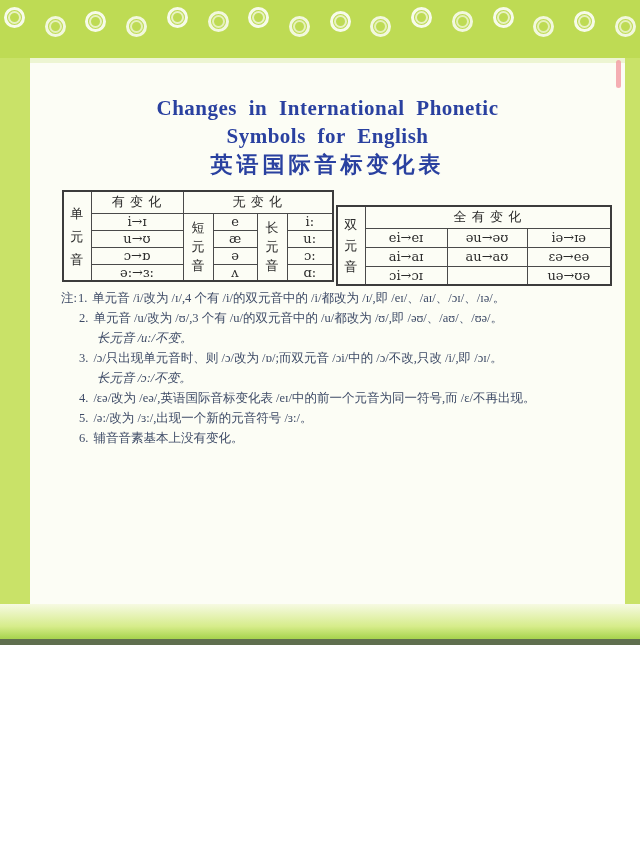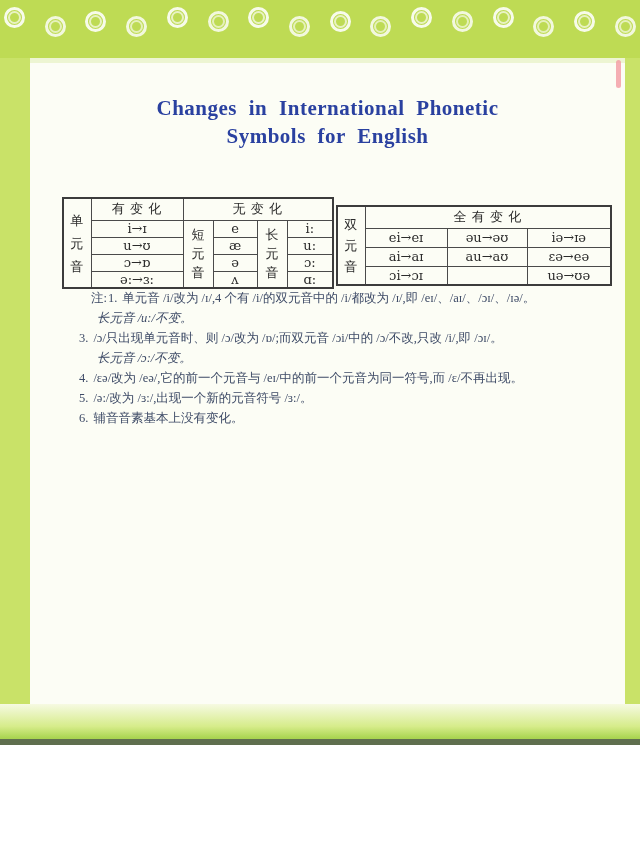--- a/index.html
+++ b/index.html
@@ -1,18 +1,18 @@
 <!DOCTYPE html>
 <html style="--page_green: #c9e268; --band_green: #bedb54; --content_bg: #fcfdf5; --title_blue: #2a41a0; --table_ink: #2b2b2b; --table_border: #4a4a4a; --notes_ink: #3d4a66; --page_number_ink: #1c1c1c; --pink_mark: #f29aa2;"><head>
 <meta charset="utf-8">
 <style>
   * { margin:0; padding:0; box-sizing:border-box; }
   body { width:640px; height:853px; }
   .page {
-    position:relative; width:640px; height:745px;
+    position:relative; width:640px; height:645px;
     background: var(--page_green, #c9e268);
     overflow:hidden;
     font-family:"Liberation Serif","DejaVu Serif",serif;
   }
   
   .top-band {
     position:absolute; top:0; left:0; width:640px; height:58px;
     background: var(--band_green, #bedb54);
     display:flex; justify-content:space-between; align-items:flex-start;
     padding:7px 4px 0 4px;
@@ -57,38 +57,38 @@
     border-collapse:collapse; table-layout:fixed; position:absolute;
     color: var(--table_ink, #2b2b2b);
     font-size:13px;
   }
   td, th {
     border:1px solid var(--table_border, #4a4a4a);
     text-align:center; vertical-align:middle; font-weight:normal;
     overflow:hidden; padding:0 2px;
   }
   table { border:2px solid #3c3c3c; }
-  .tbl-mono { left:32px; top:139px; width:270px;padding-left:10px; }
+  .tbl-mono { left:32px; top:132px; width:270px;padding-left:10px; }
   .tbl-diph { left:306px; top:147px; width:274px; }
   .hdr { font-size:13px; letter-spacing:1px; height:22px; }
   .r17 td { height:17px; }
   .r19 td { height:19px;margin-left:24px; }
   .vert { word-break:break-all; line-break:anywhere; padding:0 6px; }
   .vert.lh-big { line-height:23px; }
   .vert.lh-mid { line-height:19px; }
   .vert.lh-d { line-height:21px; }
   .ipa { font-family:"DejaVu Serif","Liberation Serif",serif; font-size:13px; }
   
   .notes {
     position:absolute; left:31px; top:230px; width:560px;
     color: var(--notes_ink, #3d4a66);
     font-size:12.5px; line-height:20px;
   }
   .note-line { padding-left:18px; white-space:nowrap; }
-  .note-line.first { padding-left:0;margin-left:30px; }
+  .note-line.first { padding-left:0; }
   .note-line.cont { padding-left:36px;font-style:italic; }
   .num { margin-right:5px; }
   .pfx { margin-right:1px; }
   
   .bottom-band {
     position:absolute; left:0; bottom:0; width:640px; height:41px;
     background:linear-gradient(to bottom,#f6fae2 0%,#d6ec8a 55%,#abd553 82%,#9cc94a 100%);
   }
   .bottom-edge {
     position:absolute; left:0; bottom:0; width:640px; height:6px; background:#5f6f4e;
@@ -128,20 +128,21 @@
     <div class="ring"></div>
     <div class="ring"></div>
   </div>
 
   <div class="content">
     <div class="content-top-strip"></div>
     <div class="pink-mark"></div>
 
     <div class="title-en l1">Changes in International Phonetic</div>
     <div class="title-en l2">Symbols for English</div>
+    <div class="title-cn">英语国际音标变化表</div>
 
     <table class="tbl-mono">
       <colgroup>
         <col style="width:28px">
           <col style="width:92px">
           <col style="width:30px">
         <col style="width:44px">
           <col style="width:30px">
           <col style="width:46px">
       </colgroup>
@@ -203,31 +204,34 @@
         <td class="ipa"></td>
         <td class="ipa">uə→ʊə</td>
       </tr>
     </tbody>
       </table>
 
     <div class="notes">
       <div class="note-line first">
         <span class="pfx">注:</span><span class="num">1.</span><span>单元音 /i/改为 /ɪ/,4 个有 /i/的双元音中的 /i/都改为 /ɪ/,即 /eɪ/、/aɪ/、/ɔɪ/、/ɪə/。</span>
       </div>
+      <div class="note-line">
+        <span class="num">2.</span><span>单元音 /u/改为 /ʊ/,3 个有 /u/的双元音中的 /u/都改为 /ʊ/,即 /əʊ/、/aʊ/、/ʊə/。</span>
+      </div>
       <div class="note-line cont">
         <span>长元音 /u:/不变。</span>
       </div>
       <div class="note-line">
         <span class="num">3.</span><span>/ɔ/只出现单元音时、则 /ɔ/改为 /ɒ/;而双元音 /ɔi/中的 /ɔ/不改,只改 /i/,即 /ɔɪ/。</span>
       </div>
       <div class="note-line cont">
         <span>长元音 /ɔ:/不变。</span>
       </div>
       <div class="note-line">
-        <span class="num">4.</span><span>/ɛə/改为 /eə/,它的前一个元音与 /eɪ/中的前一个元音为同一符号,而 /ɛ/不再出现。</span>
+        <span class="num">4.</span><span>/ɛə/改为 /eə/,英语国际音标变化表 /eɪ/中的前一个元音为同一符号,而 /ɛ/不再出现。</span>
       </div>
       <div class="note-line">
         <span class="num">5.</span><span>/ə:/改为 /ɜ:/,出现一个新的元音符号 /ɜ:/。</span>
       </div>
       <div class="note-line">
         <span class="num">6.</span><span>辅音音素基本上没有变化。</span>
       </div>
     </div>
   </div>
 

